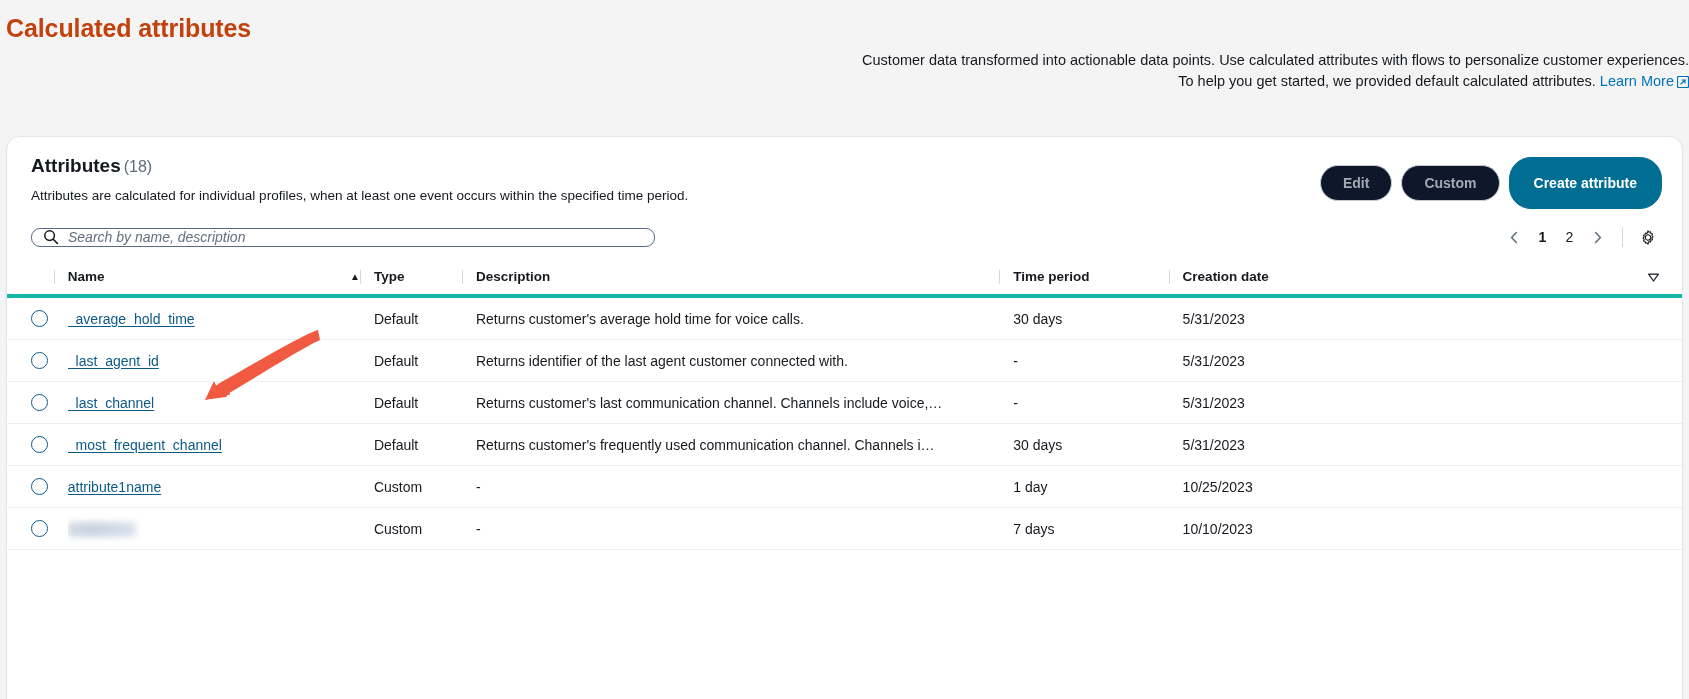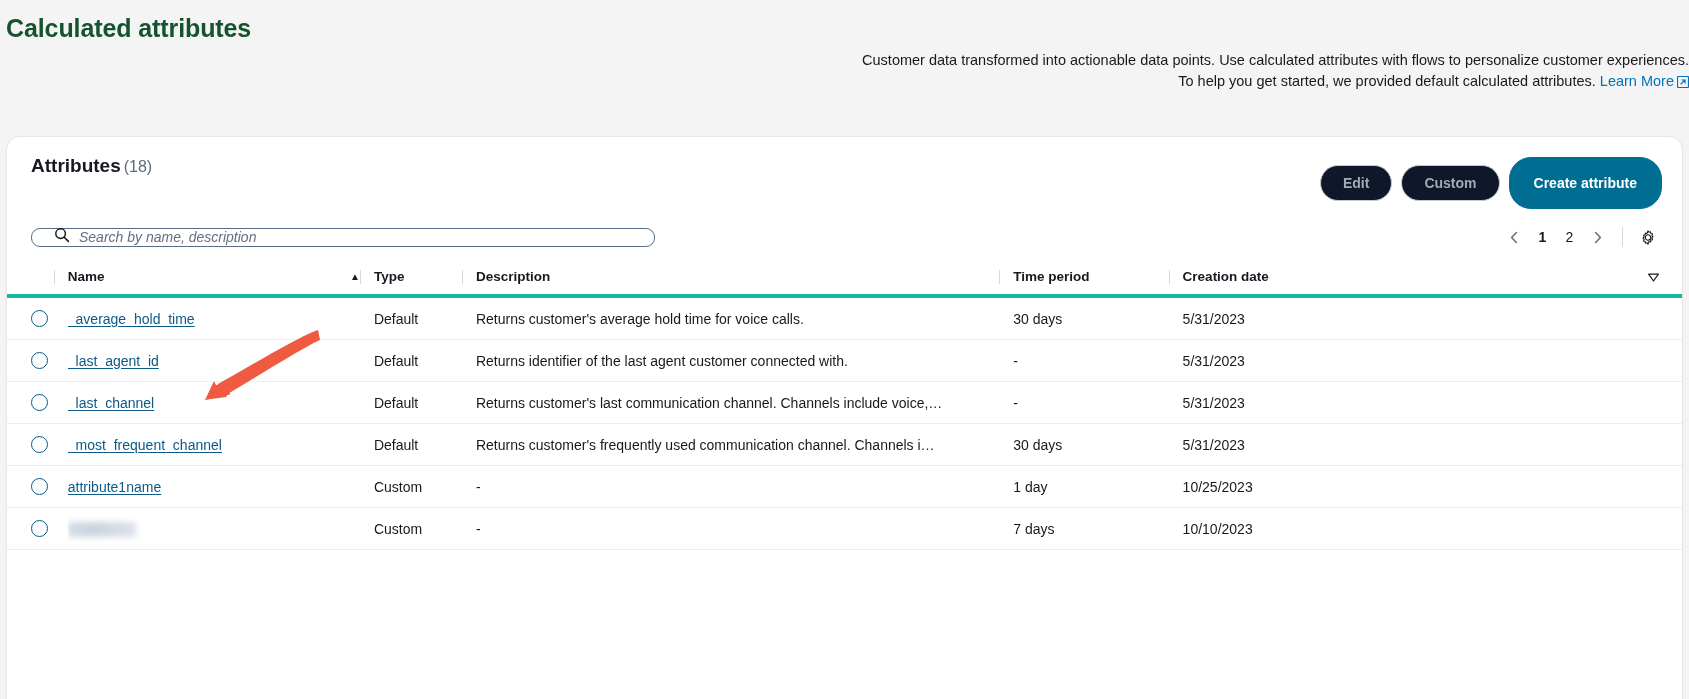--- a/index.html
+++ b/index.html
@@ -15,21 +15,21 @@
     width: 1689px; height: 699px;
     background: #f4f4f4;
     overflow: hidden;
   }
 
   
   .page-header { padding: 14px 0 0 6px; }
   .page-title {
     font-size: 25px;
     font-weight: 700;
-    color: #14532d;
+    color: #c2410c;
     letter-spacing: -0.1px;
     margin: 0 10px 7px 0;
     line-height: 1.15;
   }
   .page-desc-line {
     font-size: 14.5px;
     color: #16191f;
     line-height: 21px;
     margin: 0;
     text-align: right;
@@ -117,22 +117,22 @@
     padding: 14px 20px 0 24px;
   }
   .search-box {
     position: relative;
     width: 624px;
     height: 19px;
     border: 1px solid #5a6b86;
     border-radius: 9px;
     background: #fff;
     display: flex;
-    align-items: center;
-    padding: 0 22px;
+    align-items: flex-start;
+    padding: 0 11px;
   }
   .search-icon { flex: none; display: block; margin-right: 9px; }
   .search-input {
     border: none;
     outline: none;
     flex: 1;
     font-family: "Liberation Sans", sans-serif;
     font-size: 14px;
     font-style: italic;
     color: #5f6b7a;
@@ -262,20 +262,21 @@
     </p>
   </div>
 
   <div class="card">
 
     <div class="card-head">
       <div class="card-title-wrap">
         <div>
           <span class="card-title">Attributes</span><span class="card-count">(18)</span>
         </div>
+        <div class="card-sub">Attributes are calculated for individual profiles, when at least one event occurs within the specified time period.</div>
       </div>
 
       <div class="actions">
         <button class="btn btn-disabled">Edit</button>
         <button class="btn btn-disabled">Custom</button>
         <button class="btn btn-primary">Create attribute</button>
       </div>
     </div>
 
     <div class="tools-row">

